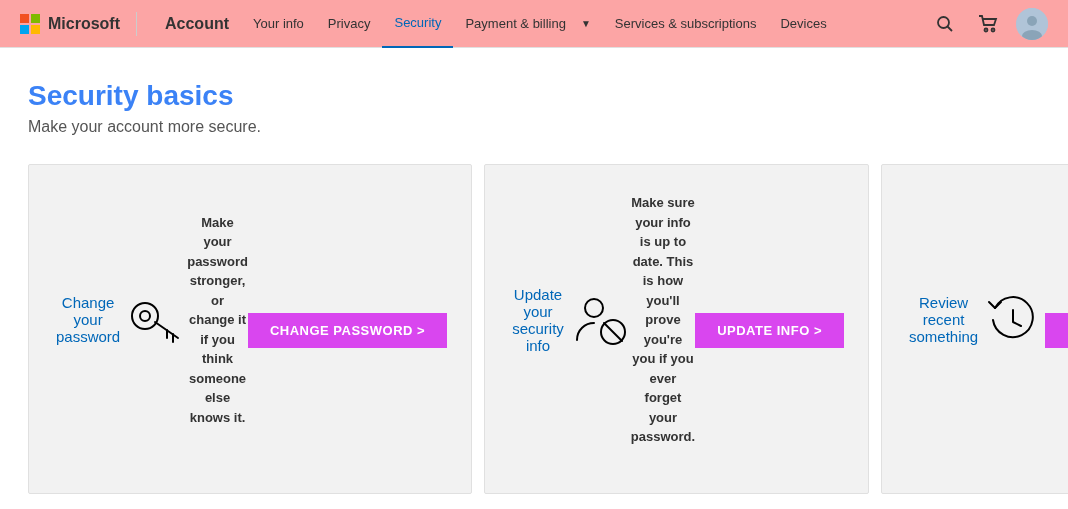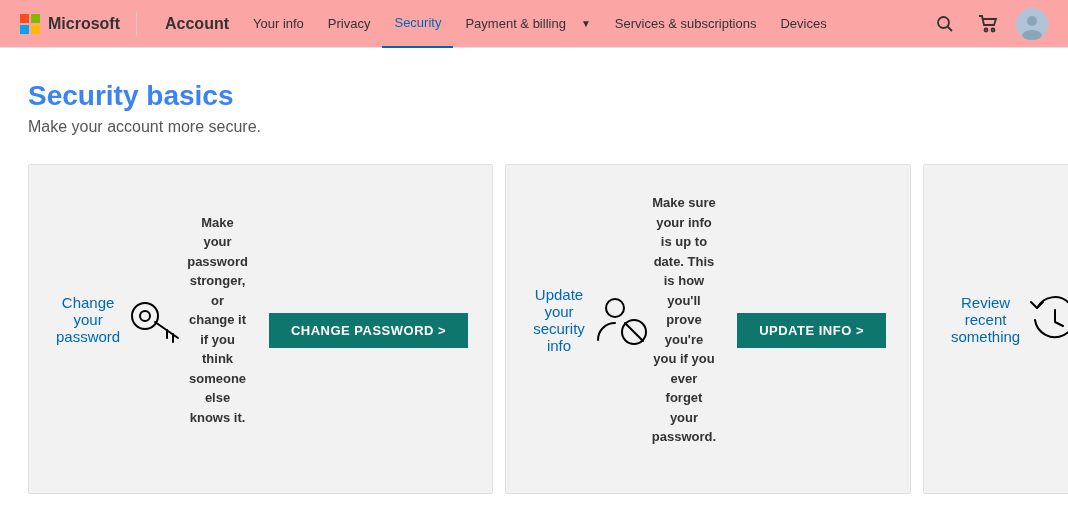--- a/index.html
+++ b/index.html
@@ -161,31 +161,30 @@
     }
     .card-desc {
       font-size: 13px;
       color: #333;
       line-height: 1.5;
       margin-bottom: 22px;
       flex: 1;
       font-weight: bold;
     }
     .card-btn {
-      background: #0f766e;
+      background: #d946ef;
       color: #fff;
       border: none;
       padding: 10px 22px;
       font-size: 13px;
       font-weight: 700;
       cursor: pointer;
       letter-spacing: 0.5px;
       text-transform: uppercase;
       white-space: nowrap;
-      margin-left: 21px;
     }
 
     
     .footer-note {
       font-size: 13px;
       color: #333;
       padding-top: 16px;
       border-top: 1px solid #e0e0e0;
     }
     .footer-note a {

